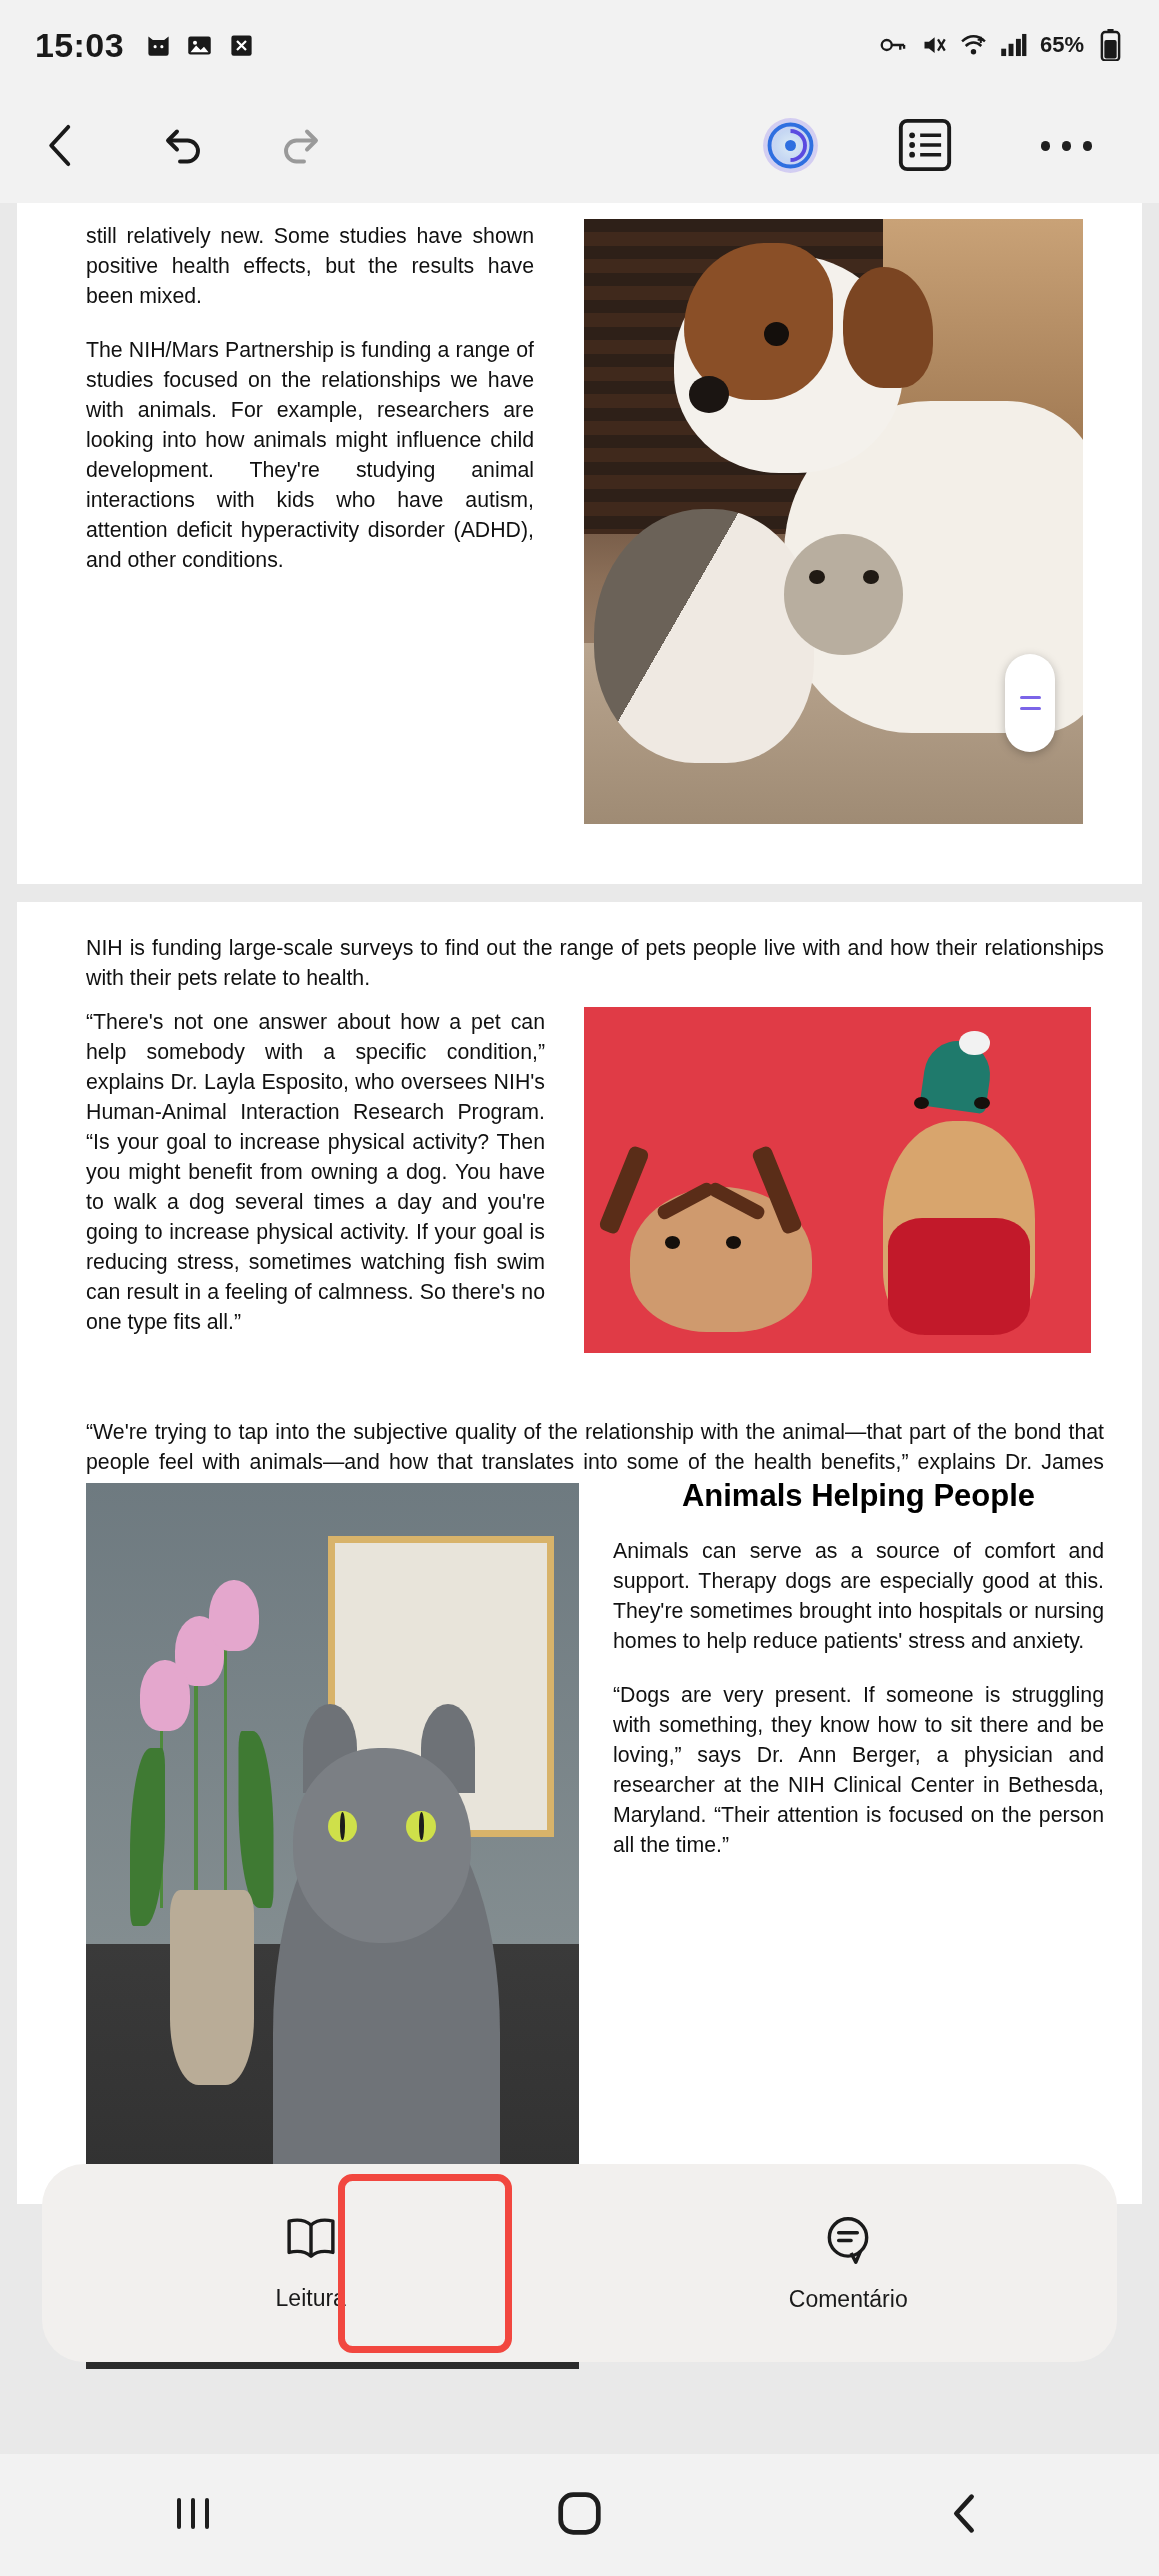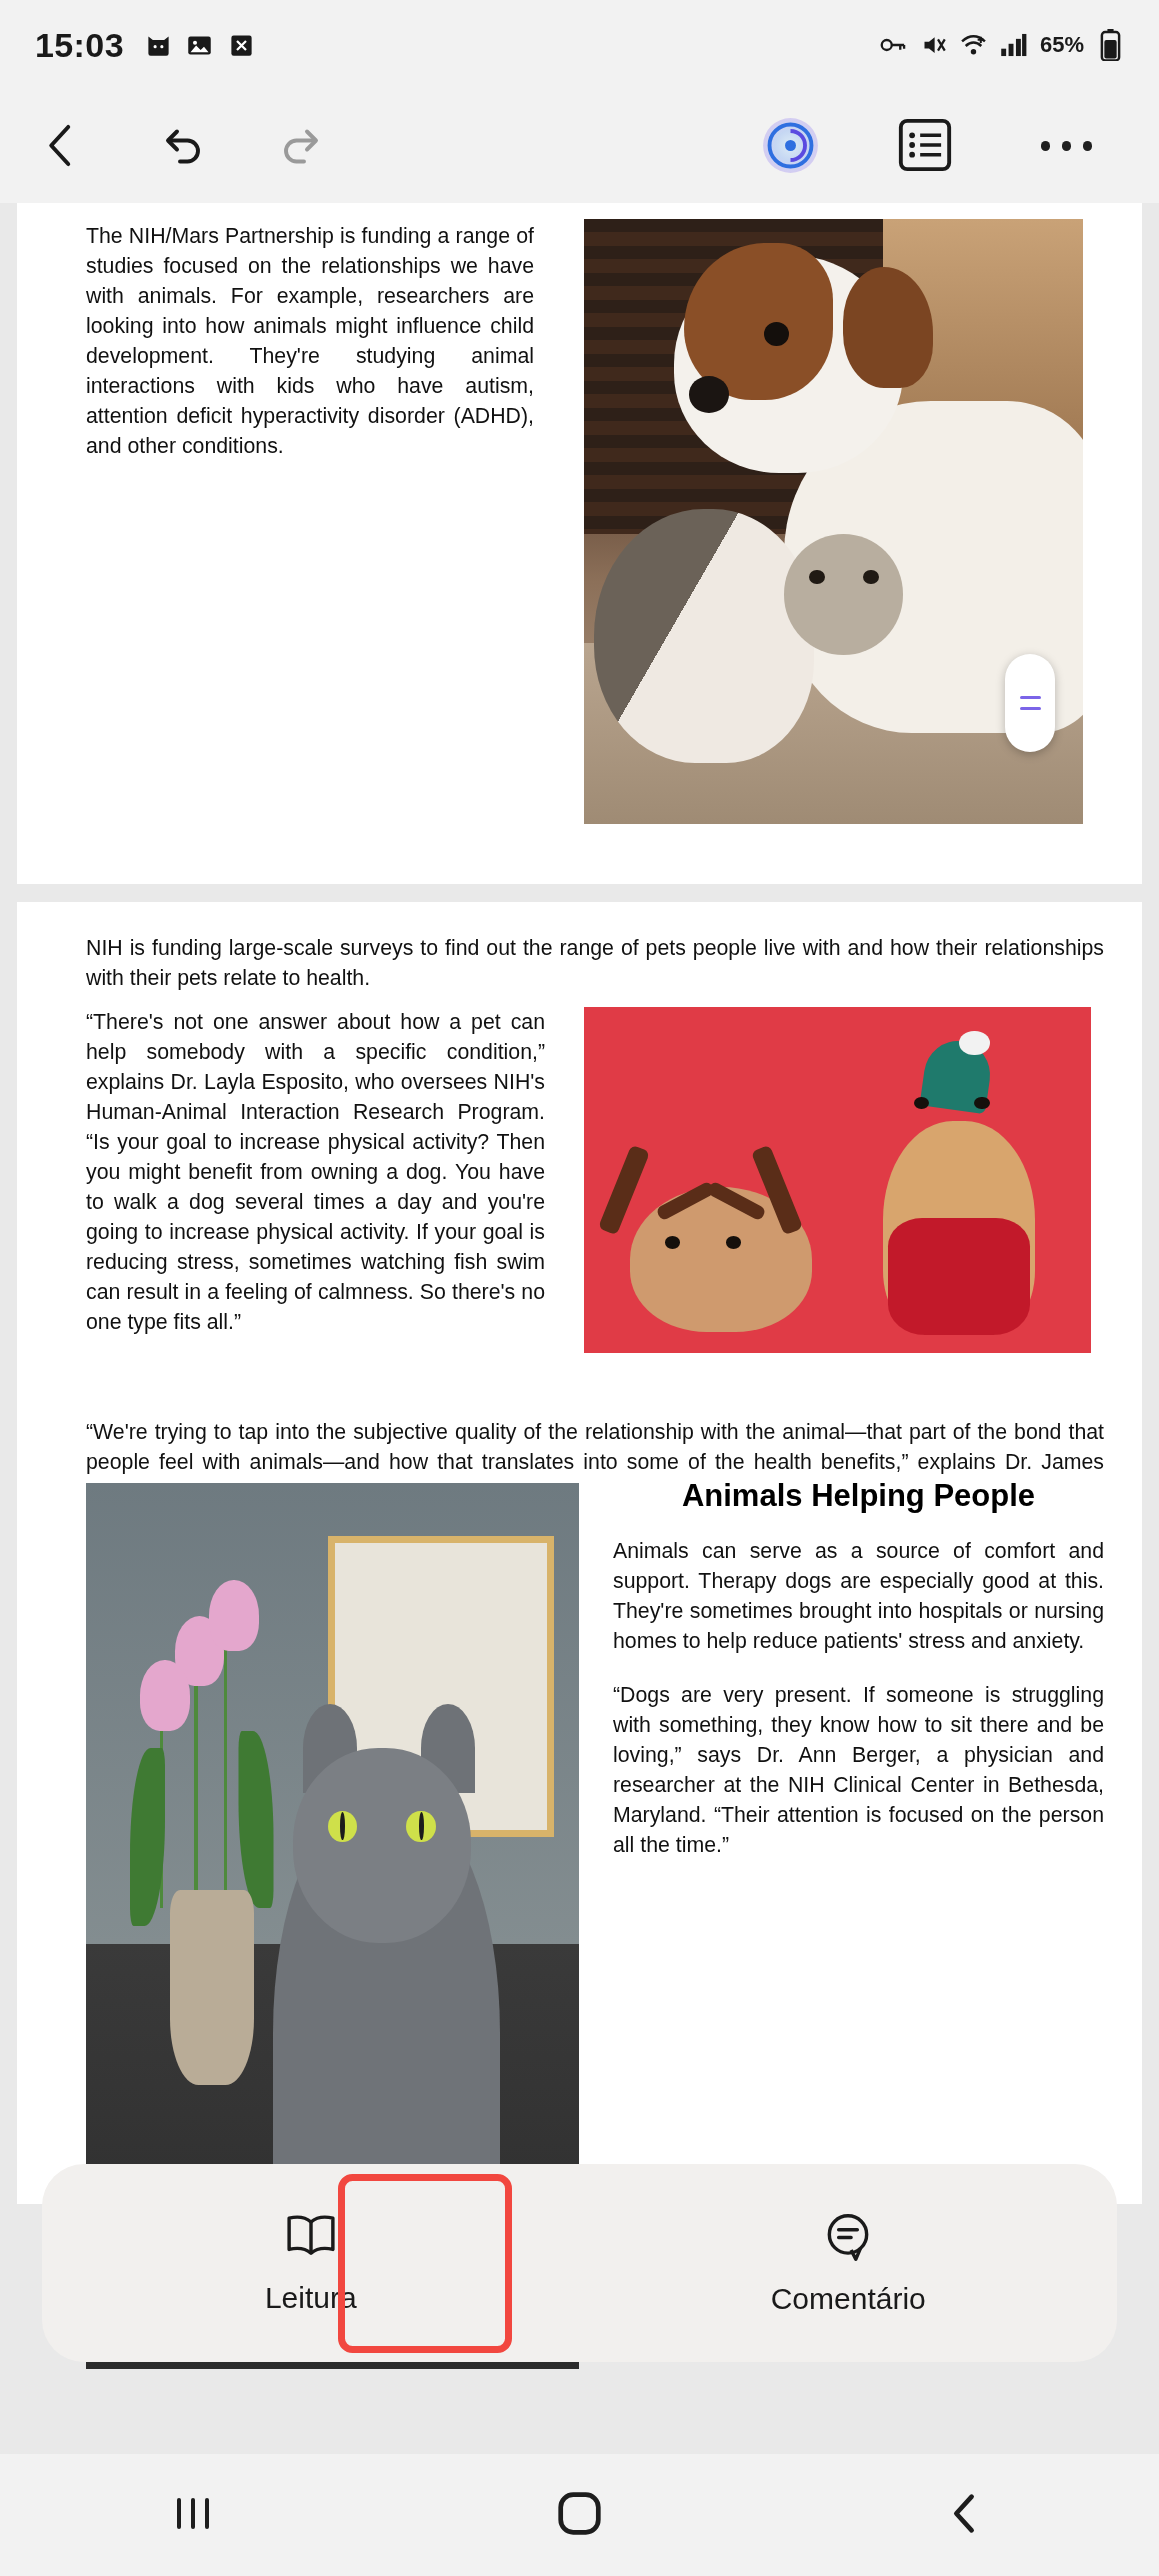--- a/index.html
+++ b/index.html
@@ -133,21 +133,21 @@
   .drag-handle .bars span { display: block; height: 3.2px; background: #7b64e8; border-radius: 2.4px; }
   .drag-handle .bars span + span { margin-top: 7.2px; }
 
   
   .bottombar {
     position: absolute; left: 42px; top: 2164px; width: 1075px; height: 198px;
     background: #f2f0ee; border-radius: 42px; display: flex; align-items: center;
   }
   .bb-item { flex: 1; display: flex; flex-direction: column; align-items: center; justify-content: center;
              gap: 17.7px; height: 100%; position: relative; }
-  .bb-label { font-size: 30px; color: #1a1a1a; }
+  .bb-label { font-size: 23px; color: #1a1a1a; }
   .bb-highlight { position: absolute; left: 338px; top: 2174px; width: 174px; height: 179px;
                   border: 7.2px solid #f2473f; border-radius: 14.5px; }
 
   
   .navbar { position: absolute; left: 0; top: 2454px; width: 1159px; height: 122px; background: #f2f2f2;
             display: flex; align-items: center; }
   .nav-btn { flex: 1; display: flex; align-items: center; justify-content: center; height: 100%; }
   .nav-lines span { display: inline-block; width: 4px; height: 31px; background: #1d1d1d; border-radius: 2.4px; }
   .nav-lines span + span { margin-left: 9.7px; }
 </style>
@@ -276,20 +276,21 @@
       <span>
         <span class="dot"></span><span class="dot"></span><span class="dot"></span>
       </span>
     </div>
   </div>
 
   <div class="doc">
 
     <div class="page page1">
       <div class="p1-left col-text">
+        <p>still relatively new. Some studies have shown positive health effects, but the results have been mixed.</p>
         <p>The NIH/Mars Partnership is funding a range of studies focused on the relationships we have with animals. For example, researchers are looking into how animals might influence child development. They're studying animal interactions with kids who have autism, attention deficit hyperactivity disorder (ADHD), and other conditions.</p>
       </div>
       <div class="p1-img">
         <div class="ph img-dogcat">
           <div class="wood"></div>
             <div class="wall"></div>
             <div class="floor"></div>
           <div class="dog-body"></div>
           <div class="dog-head"></div>
           <div class="dog-patch"></div>

